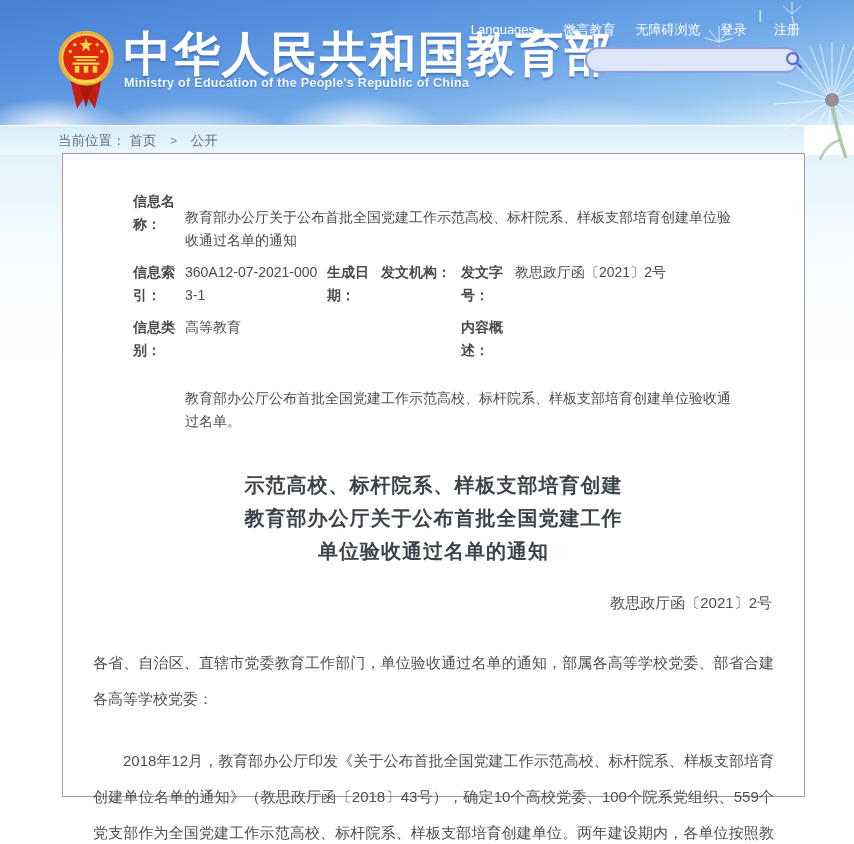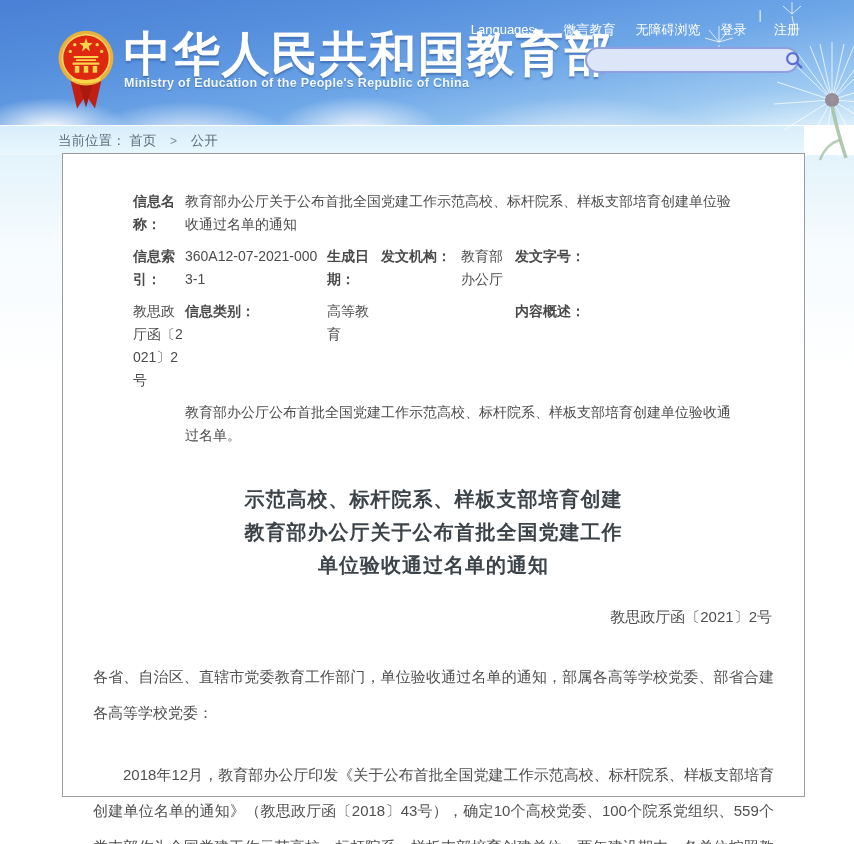--- a/index.html
+++ b/index.html
@@ -88,21 +88,21 @@
   
   .meta {
     margin:0 40px;
     display:grid;
     grid-template-columns:50px 140px 52px 78px 52px 1fr;
     column-gap:2px; row-gap:9px;
     font-size:14px; line-height:23px; color:#4c4c4c;
   }
   .meta .lab { font-weight:bold; color:#4a4a4a; word-break:break-all; }
   .meta .val { word-break:break-all; }
-  .span-rest { grid-column:2 / -1; }
+  .span-rest { grid-column:2 / -1;margin-top:16px; }
 
   
   .doc-title {
     margin-top:36px; text-align:center;
     font-size:20px; font-weight:bold; line-height:33px;
     color:#3d4449; letter-spacing:1px;
   }
   .doc-title span { display:block; }
 
   .doc-number {
@@ -222,21 +222,20 @@
 <div class="paper">
 
   <div class="meta">
     <div class="lab">信息名称：</div>
     <div class="val span-rest">教育部办公厅关于公布首批全国党建工作示范高校、标杆院系、样板支部培育创建单位验收通过名单的通知</div>
 
     <div class="lab">信息索引：</div>
     <div class="val">360A12-07-2021-0003-1</div>
     <div class="lab">生成日期：</div>
     <div class="lab">发文机构：</div>
-    <div class="val">教育部办公厅</div>
 
     <div class="lab">发文字号：</div>
     <div class="val">教思政厅函〔2021〕2号</div>
     <div class="lab">信息类别：</div>
     <div class="val">高等教育</div>
     <div></div>
       <div></div>
 
     <div class="lab">内容概述：</div>
     <div class="val span-rest">教育部办公厅公布首批全国党建工作示范高校、标杆院系、样板支部培育创建单位验收通过名单。</div>

